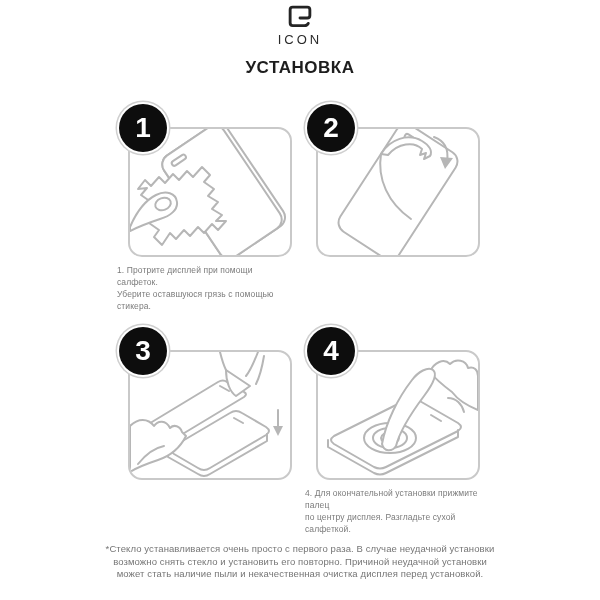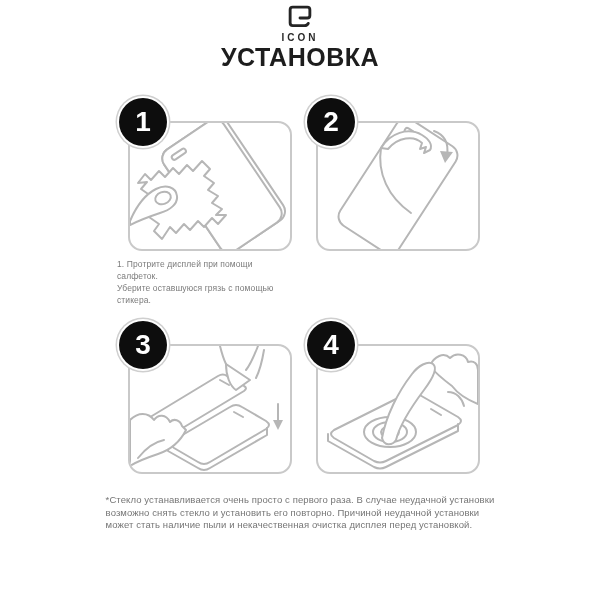--- a/index.html
+++ b/index.html
@@ -4,22 +4,22 @@
 <style>
   * { margin: 0; padding: 0; box-sizing: border-box; }
   html, body { width: 600px; height: 600px; background: #ffffff; overflow: hidden; }
   body { font-family: "Liberation Sans", sans-serif; color: #1e1e1e; }
 
   .page { width: 600px; height: 600px; position: relative; }
 
   
   .brand { display: flex; flex-direction: column; align-items: center; padding-top: 3px; }
   .brand-mark { width: 34px; height: 28px; display: block; }
-  .brand-name { font-size: 10px; font-weight: 700; letter-spacing: 3px; color: #2a2a2a; margin-top: 1px; }
-  .title { text-align: center; font-size: 25px; font-weight: 700; letter-spacing: 0.5px; color: #1d1d1d; }
+  .brand-name { font-size: 13px; font-weight: 400; letter-spacing: 3px; color: #2a2a2a; margin-top: 1px; }
+  .title { text-align: center; font-size: 17px; font-weight: 700; letter-spacing: 0.5px; color: #1d1d1d; margin-top: 11px; }
 
   
   .steps { width: 366px; margin: 26px auto 0 auto; display: flex; flex-wrap: wrap; column-gap: 10px; row-gap: 15px; }
   .step { width: 178px; position: relative; }
   .badge {
     position: absolute; top: 0; left: 2px; width: 48px; height: 48px;
     background: #0d0d0d; border-radius: 50%;
     display: flex; align-items: center; justify-content: center;
     color: #ffffff; font-size: 28px; font-weight: 700;
     box-shadow: 0 0 0 2px #ffffff, 0 0 0 3.5px #cfcfcf;
@@ -31,23 +31,23 @@
     overflow: hidden;
   }
   .frame svg { display: block; width: 160px; height: 126px; }
   .caption {
     margin-top: 7px; font-size: 8.5px; line-height: 12px; color: #7b7b7b;
     white-space: pre-line; letter-spacing: 0.1px;
   }
 
   
   .footnote {
-    margin: 20px auto 0 auto; width: fit-content; max-width: 400px;
+    margin: 8px auto 0 auto; width: fit-content; max-width: 400px;
     font-size: 9.5px; line-height: 12.5px; color: #757575;
-    white-space: pre-line; text-align: left; letter-spacing: 0.1px;
+    white-space: pre-line; text-align: center; letter-spacing: 0.1px;
   }
 
   .art { stroke: #b6b6b6; stroke-width: 2; fill: none; stroke-linecap: round; stroke-linejoin: round; }
   .art .solid { fill: #ffffff; }
   .art .head { fill: #b6b6b6; stroke: none; }
 </style>
 </head>
 <body>
 
 <div class="page">
@@ -135,20 +135,22 @@
             <path d="M113,63 l10,6"></path>
             <ellipse cx="72" cy="86" rx="26" ry="15"></ellipse>
             <ellipse cx="72" cy="86" rx="17" ry="10"></ellipse>
             <ellipse cx="72" cy="86" rx="9" ry="5.5"></ellipse>
             <path class="solid" d="M112,20 C116,10 126,6 132,12 C138,6 148,8 150,16 C156,14 160,18 160,24 L160,58 C150,54 140,48 134,40 C126,34 118,28 112,20 Z"></path>
             <path class="solid" d="M64,92 C68,70 80,46 94,28 C100,20 110,14 115,18 C120,22 115,32 106,44 C94,60 82,78 78,94 C74,100 66,100 64,92 Z"></path>
             <path d="M130,46 C138,46 144,52 146,60"></path>
           </g>
         </svg>
       </div>
+      <p class="caption">4. Для окончательной установки прижмите палец
+по центру дисплея. Разгладьте сухой салфеткой.</p>
     </div>
 
   </div>
 
   <p class="footnote">*Стекло устанавливается очень просто с первого раза. В случае неудачной установки
 возможно снять стекло и установить его повторно. Причиной неудачной установки
 может стать наличие пыли и некачественная очистка дисплея перед установкой.</p>
 
 </div>
 

